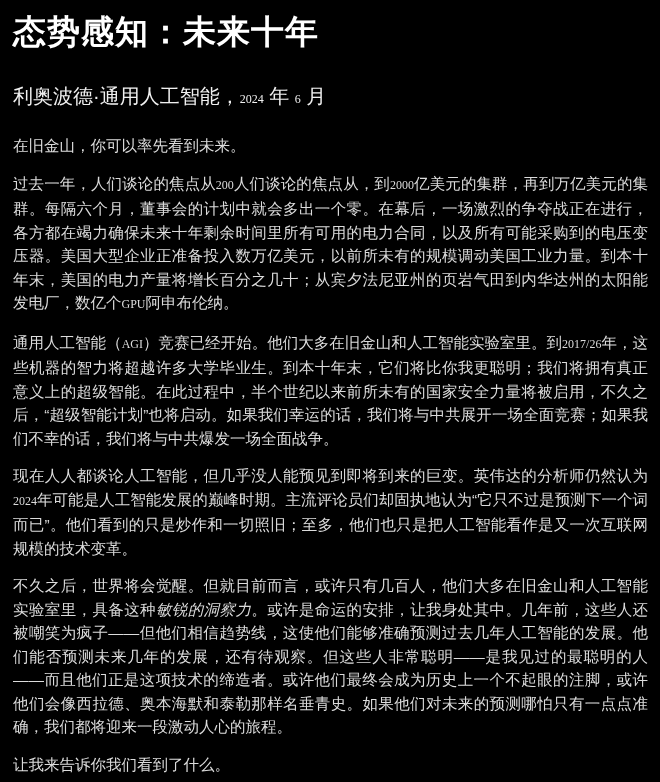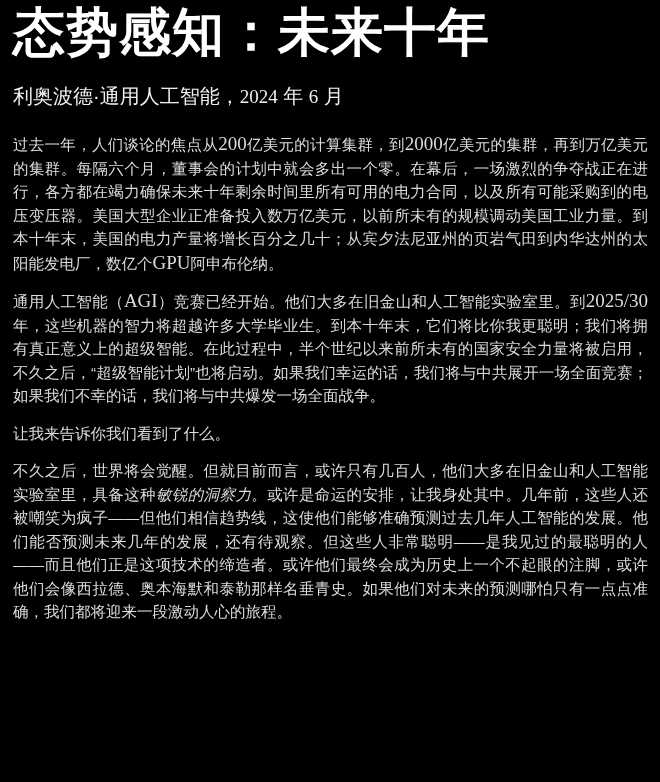--- a/index.html
+++ b/index.html
@@ -14,21 +14,21 @@
     font-family: "Liberation Sans", sans-serif;
   }
   .page {
     box-sizing: border-box;
     width: 660px;
     height: 782px;
     padding: 0 12px 0 13px;
   }
   .title {
     margin: 8px 0 0 0;
-    font-size: 52px;
+    font-size: 33px;
     line-height: 48px;
     font-weight: 700;
     letter-spacing: 1px;
     color: var(--title-color, #ffffff);
   }
   .byline {
     margin: 28px 0 0 0;
     font-size: 20px;
     line-height: 24px;
     font-weight: 400;
@@ -40,31 +40,33 @@
   }
   .article p {
     margin: 0 0 14px 0;
     font-size: 15.5px;
     line-height: 23.5px;
     text-align: justify;
     text-justify: inter-ideograph;
   }
   .seg-serif {
     font-family: "Liberation Serif", serif;
-    font-size: 19px;
+    font-size: 12px;
   }
   .seg-italic {
     font-style: italic;
   }
 </style>
 </head>
 <body style="--bg: #000000; --title-color: #ffffff; --byline-color: #f0f0f0; --body-color: #dcdcdc;">
 
 <div class="page">
   <h1 class="title">态势感知：未来十年</h1>
   <div class="byline"><span>利奥波德·通用人工智能，</span><span class="seg-serif">2024</span><span> 年 </span><span class="seg-serif">6</span><span> 月</span></div>
   <div class="article">
-      <p><span>过去一年，人们谈论的焦点从</span><span class="seg-serif">200</span><span>亿美元的计算集群，到</span><span class="seg-serif">2000</span><span>亿美元的集群，再到万亿美元的集群。每隔六个月，董事会的计划中就会多出一个零。在幕后，一场激烈的争夺战正在进行，各方都在竭力确保未来十年剩余时间里所有可用的电力合同，以及所有可能采购到的电压变压器。美国大型企业正准备投入数万亿美元，以前所未有的规模调动美国工业力量。到本十年末，美国的电力产量将增长百分之几十；从宾夕法尼亚州的页岩气田到内华达州的太阳能发电厂，数亿个</span><span class="seg-serif">GPU</span><span>阿申布伦纳。</span></p>
-      <p><span>通用人工智能（</span><span class="seg-serif">AGI</span><span>）竞赛已经开始。他们大多在旧金山和人工智能实验室里。到</span><span class="seg-serif">2025/30</span><span>年，这些机器的智力将超越许多大学毕业生。到本十年末，它们将比你我更聪明；我们将拥有真正意义上的超级智能。在此过程中，半个世纪以来前所未有的国家安全力量将被启用，不久之后，“超级智能计划”也将启动。如果我们幸运的话，我们将与中共展开一场全面竞赛；如果我们不幸的话，我们将与中共爆发一场全面战争。</span></p>
+      <p><span>在旧金山，你可以率先看到未来。</span></p>
+      <p><span>过去一年，人们谈论的焦点从</span><span class="seg-serif">200</span><span>人们谈论的焦点从，到</span><span class="seg-serif">2000</span><span>亿美元的集群，再到万亿美元的集群。每隔六个月，董事会的计划中就会多出一个零。在幕后，一场激烈的争夺战正在进行，各方都在竭力确保未来十年剩余时间里所有可用的电力合同，以及所有可能采购到的电压变压器。美国大型企业正准备投入数万亿美元，以前所未有的规模调动美国工业力量。到本十年末，美国的电力产量将增长百分之几十；从宾夕法尼亚州的页岩气田到内华达州的太阳能发电厂，数亿个</span><span class="seg-serif">GPU</span><span>阿申布伦纳。</span></p>
+      <p><span>通用人工智能（</span><span class="seg-serif">AGI</span><span>）竞赛已经开始。他们大多在旧金山和人工智能实验室里。到</span><span class="seg-serif">2017/26</span><span>年，这些机器的智力将超越许多大学毕业生。到本十年末，它们将比你我更聪明；我们将拥有真正意义上的超级智能。在此过程中，半个世纪以来前所未有的国家安全力量将被启用，不久之后，“超级智能计划”也将启动。如果我们幸运的话，我们将与中共展开一场全面竞赛；如果我们不幸的话，我们将与中共爆发一场全面战争。</span></p>
+      <p><span>现在人人都谈论人工智能，但几乎没人能预见到即将到来的巨变。英伟达的分析师仍然认为</span><span class="seg-serif">2024</span><span>年可能是人工智能发展的巅峰时期。主流评论员们却固执地认为“它只不过是预测下一个词而已”。他们看到的只是炒作和一切照旧；至多，他们也只是把人工智能看作是又一次互联网规模的技术变革。</span></p>
+      <p><span>不久之后，世界将会觉醒。但就目前而言，或许只有几百人，他们大多在旧金山和人工智能实验室里，具备这种</span><span class="seg-italic">敏锐的洞察力</span><span>。或许是命运的安排，让我身处其中。几年前，这些人还被嘲笑为疯子——但他们相信趋势线，这使他们能够准确预测过去几年人工智能的发展。他们能否预测未来几年的发展，还有待观察。但这些人非常聪明——是我见过的最聪明的人——而且他们正是这项技术的缔造者。或许他们最终会成为历史上一个不起眼的注脚，或许他们会像西拉德、奥本海默和泰勒那样名垂青史。如果他们对未来的预测哪怕只有一点点准确，我们都将迎来一段激动人心的旅程。</span></p>
       <p><span>让我来告诉你我们看到了什么。</span></p>
-      <p><span>不久之后，世界将会觉醒。但就目前而言，或许只有几百人，他们大多在旧金山和人工智能实验室里，具备这种</span><span class="seg-italic">敏锐的洞察力</span><span>。或许是命运的安排，让我身处其中。几年前，这些人还被嘲笑为疯子——但他们相信趋势线，这使他们能够准确预测过去几年人工智能的发展。他们能否预测未来几年的发展，还有待观察。但这些人非常聪明——是我见过的最聪明的人——而且他们正是这项技术的缔造者。或许他们最终会成为历史上一个不起眼的注脚，或许他们会像西拉德、奥本海默和泰勒那样名垂青史。如果他们对未来的预测哪怕只有一点点准确，我们都将迎来一段激动人心的旅程。</span></p>
     </div>
 </div>
 
 </body></html>

